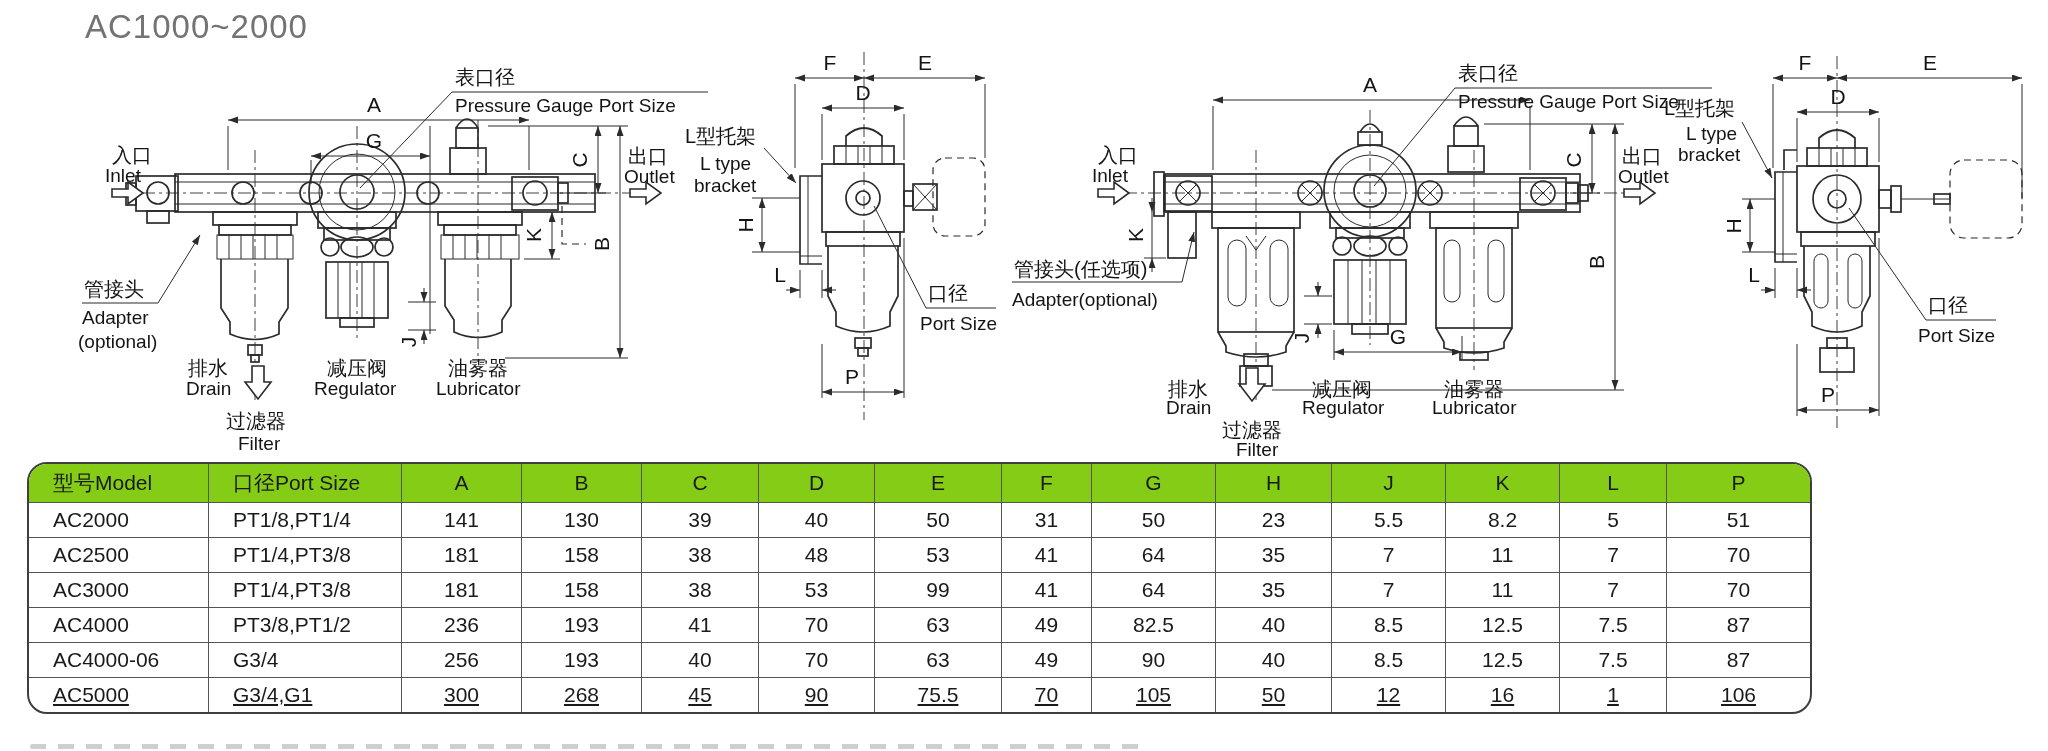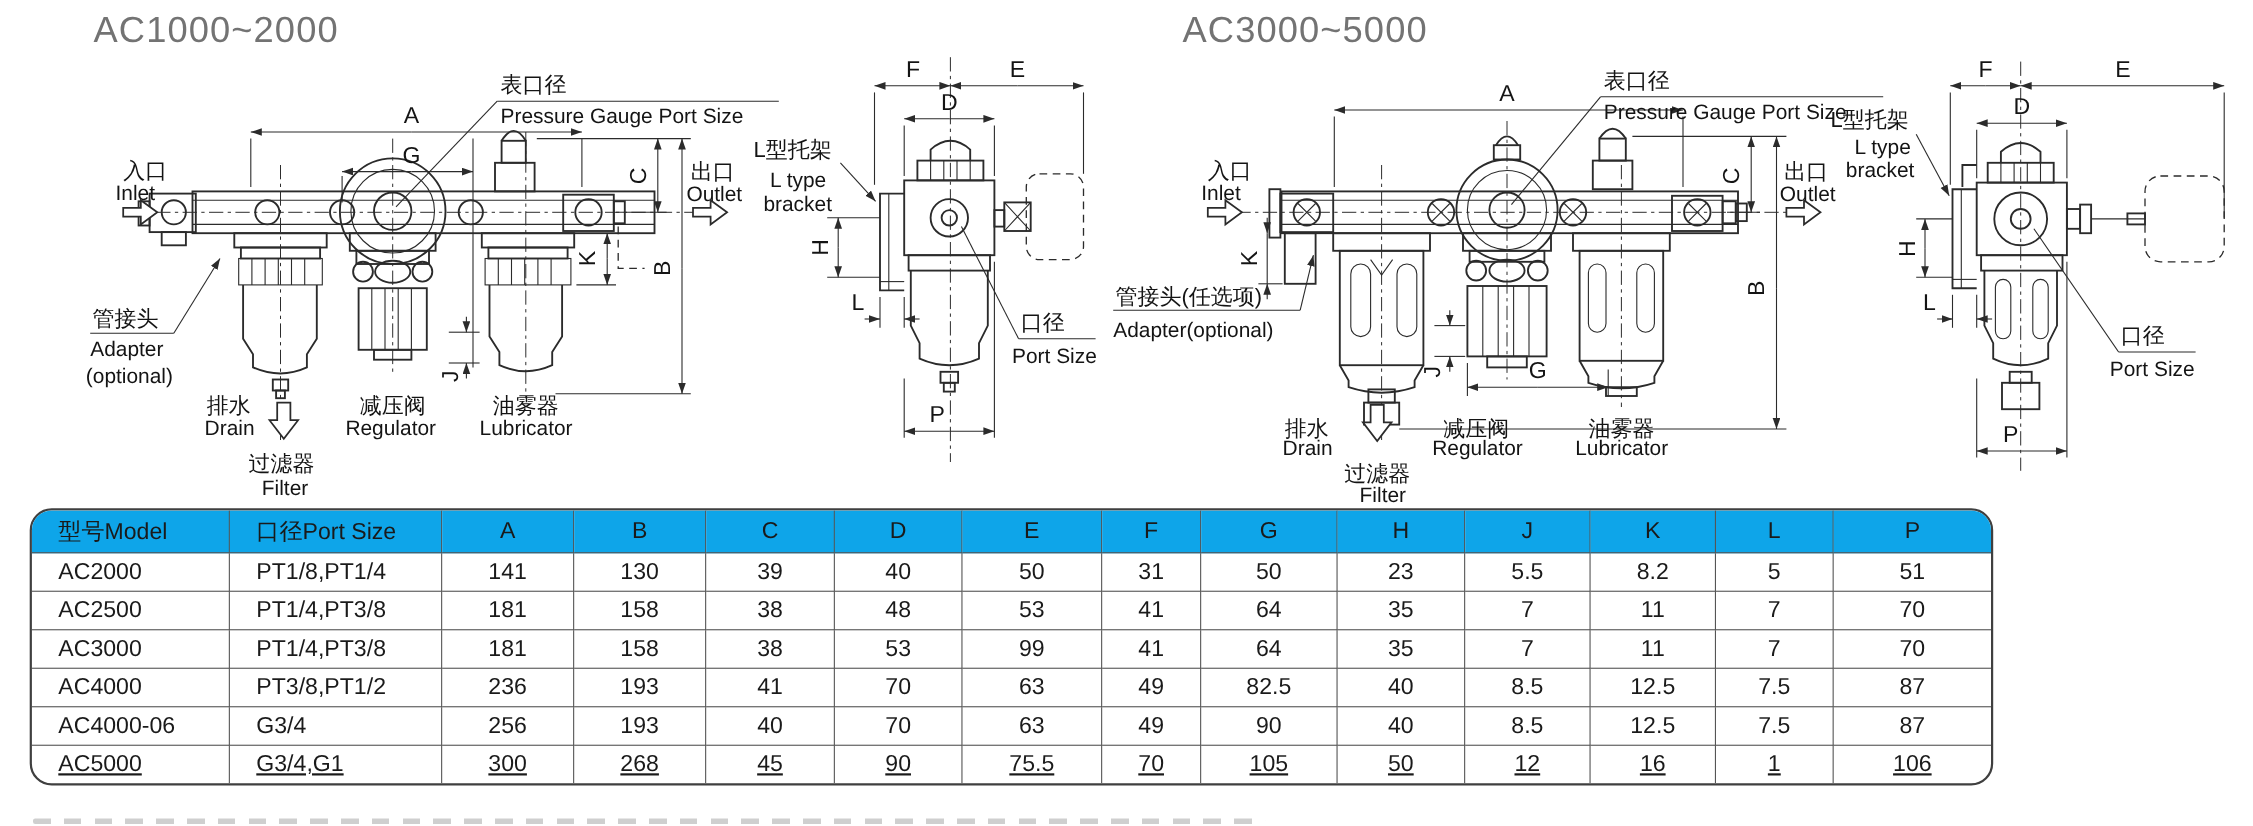--- a/index.html
+++ b/index.html
@@ -20,34 +20,33 @@
   .cjk{font-size:20px;}
   .en{font-size:19px;}
   .dim{font-size:21px;}
   .mid{text-anchor:middle;}
   
   #spec-table-wrap{position:absolute;left:27px;top:462px;width:1781px;}
   table{border-collapse:separate;border-spacing:0;width:1781px;table-layout:fixed;
         border:2px solid #3f3f3f;border-radius:20px;overflow:hidden;background:#fff;}
   th,td{border-right:1px solid #555;border-bottom:1px solid #555;font-weight:400;
         font-size:21px;color:#1a1a1a;height:34px;padding:0;text-align:center;white-space:nowrap;}
-  th{background:#0ea5e9;height:38px;}
+  th{background:#84cc16;height:38px;}
   th:last-child,td:last-child{border-right:none;}
   tbody tr:last-child td{border-bottom:none;text-decoration:underline;}
   th.lbl,td.lbl{text-align:left;padding-left:24px;}
   .cutoff{position:absolute;left:30px;top:744px;width:1120px;height:5px;opacity:.5;border-radius:2px;
           background:repeating-linear-gradient(90deg,#9f9f9f 0 16px,transparent 16px 28px);}
 </style>
 </head>
 <body>
 
 <div id="page">
 
   <div id="title-left" class="title">AC1000~2000</div>
-  <div id="title-right" class="title">AC3000~5000</div>
 
   <svg id="drawings" viewBox="0 0 2048 464" xmlns="http://www.w3.org/2000/svg">
     <defs>
       <marker id="a" markerWidth="11" markerHeight="8" refX="10" refY="3.5" orient="auto" markerUnits="userSpaceOnUse">
         <path d="M0,0 L10,3.5 L0,7 z" fill="#2b2b2b"></path>
       </marker>
     </defs>
 
     <g>
 

